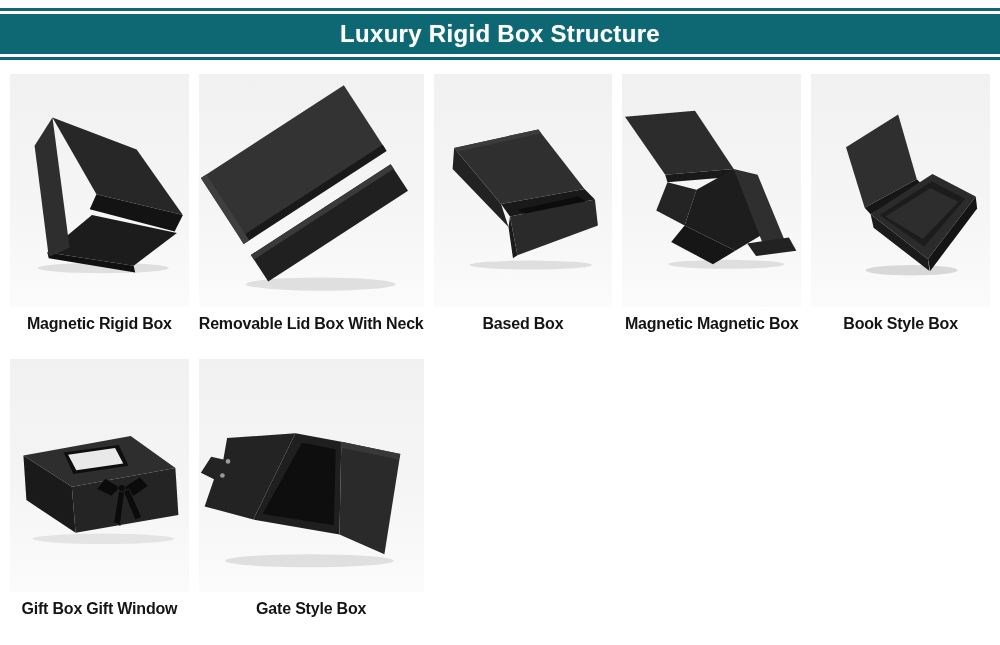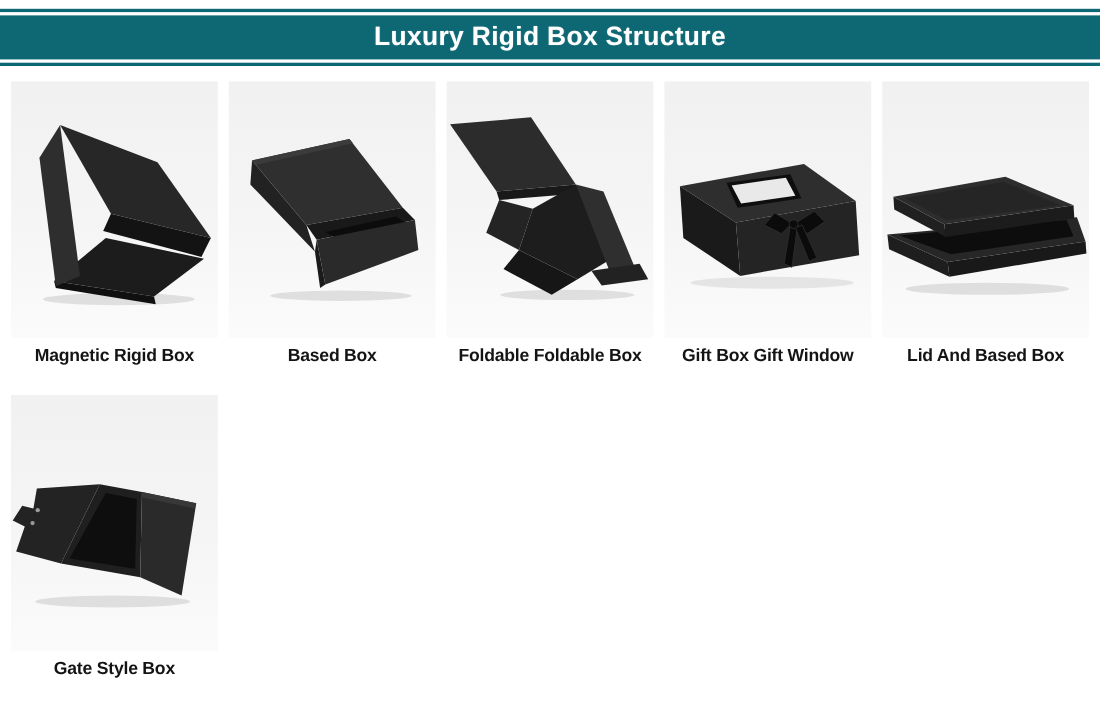--- a/index.html
+++ b/index.html
@@ -59,20 +59,35 @@
         <polygon points="50,198 110,148 224,172 166,216" fill="#1c1c1c"></polygon>
         <polygon points="50,198 166,216 168,225 52,206" fill="#101010"></polygon>
         <polygon points="33,55 57,17 80,192 52,204" fill="#2e2e2e"></polygon>
         <polygon points="57,17 170,60 232,148 116,120" fill="#272727"></polygon>
         <polygon points="116,120 232,148 221,170 107,140" fill="#131313"></polygon>
       </svg>
     </div>
     <div class="caption">Magnetic Rigid Box</div>
   </div>
 
+  <div class="card">
+    <div class="photo">
+      <svg viewBox="0 0 240 230">
+        <ellipse cx="130" cy="215" rx="80" ry="7" fill="#000" opacity="0.10"></ellipse>
+        <g transform="rotate(-33 120 118)">
+          <rect x="30" y="138" width="178" height="34" fill="#202020"></rect>
+          <rect x="30" y="138" width="178" height="6" fill="#3a3a3a"></rect>
+          <rect x="30" y="40" width="182" height="82" fill="#333333"></rect>
+          <rect x="30" y="116" width="182" height="8" fill="#191919"></rect>
+          <rect x="30" y="40" width="7" height="84" fill="#3f3f3f"></rect>
+        </g>
+      </svg>
+    </div>
+    <div class="caption">Removable Lid Box With Neck</div>
+  </div>
 
   <div class="card">
     <div class="photo">
       <svg viewBox="0 0 240 230">
         <ellipse cx="130" cy="215" rx="82" ry="6" fill="#000" opacity="0.10"></ellipse>
         <polygon points="27,58 140,33 202,113 90,133" fill="#2f2f2f"></polygon>
         <polygon points="27,58 140,33 144,38 32,63" fill="#3b3b3b"></polygon>
         <polygon points="27,58 90,133 100,164 25,86" fill="#222222"></polygon>
         <polygon points="90,133 202,113 216,127 102,150" fill="#191919"></polygon>
         <polygon points="112,141 194,123 206,131 124,148" fill="#0c0c0c"></polygon>
@@ -89,23 +104,38 @@
         <ellipse cx="140" cy="214" rx="78" ry="6" fill="#000" opacity="0.10"></ellipse>
         <polygon points="4,16 98,8 150,86 58,94" fill="#2c2c2c"></polygon>
         <polygon points="58,94 150,86 146,97 61,104" fill="#191919"></polygon>
         <polygon points="61,104 100,114 84,162 46,142" fill="#242424"></polygon>
         <polygon points="100,114 150,86 208,162 152,196 84,162" fill="#1d1d1d"></polygon>
         <polygon points="150,86 182,94 220,186 192,194" fill="#2f2f2f"></polygon>
         <polygon points="168,186 224,178 234,196 180,203" fill="#222222"></polygon>
         <polygon points="84,162 152,196 122,214 66,184" fill="#161616"></polygon>
       </svg>
     </div>
-    <div class="caption">Foldable Foldable Box</div>
+    <div class="caption">Magnetic Magnetic Box</div>
   </div>
 
+  <div class="card">
+    <div class="photo">
+      <svg viewBox="0 0 240 230">
+        <ellipse cx="135" cy="222" rx="62" ry="7" fill="#000" opacity="0.13"></ellipse>
+        <polygon points="47,57 117,13 142,100 72,138" fill="#2f2f2f"></polygon>
+        <polygon points="72,138 142,100 150,108 80,147" fill="#161616"></polygon>
+        <polygon points="80,147 163,93 221,123 157,207" fill="#2b2b2b"></polygon>
+        <polygon points="92,148 162,103 207,126 152,190" fill="#1c1c1c"></polygon>
+        <polygon points="100,150 160,112 198,130 150,180" fill="#2d2d2d"></polygon>
+        <polygon points="80,147 157,207 159,223 84,165" fill="#1b1b1b"></polygon>
+        <polygon points="157,207 221,123 223,139 160,223" fill="#141414"></polygon>
+      </svg>
+    </div>
+    <div class="caption">Book Style Box</div>
+  </div>
 
   <div class="card">
     <div class="photo">
       <svg viewBox="0 0 240 230">
         <ellipse cx="125" cy="200" rx="95" ry="7" fill="#000" opacity="0.08"></ellipse>
         <polygon points="18,88 162,62 222,105 83,130" fill="#2e2e2e"></polygon>
         <polygon points="18,88 83,130 88,192 22,148" fill="#1a1a1a"></polygon>
         <polygon points="83,130 222,105 226,168 88,192" fill="#242424"></polygon>
         <polygon points="72,84 146,74 159,102 85,113" fill="#0e0e0e"></polygon>
         <polygon points="78,87 141,78 152,99 89,108" fill="#e9e9e9"></polygon>
@@ -114,36 +144,20 @@
           <polygon points="152,131 174,117 186,129 166,143"></polygon>
           <polygon points="146,135 154,137 148,182 139,178"></polygon>
           <polygon points="152,136 160,133 177,171 168,175"></polygon>
           <circle cx="150" cy="132" r="5"></circle>
         </g>
       </svg>
     </div>
     <div class="caption">Gift Box Gift Window</div>
   </div>
 
-  <div class="card">
-    <div class="photo">
-      <svg viewBox="0 0 240 230">
-        <ellipse cx="122" cy="207" rx="95" ry="7" fill="#000" opacity="0.10"></ellipse>
-        <polygon points="6,144 226,124 236,152 76,176" fill="#272727"></polygon>
-        <polygon points="20,145 214,127 222,146 80,167" fill="#0d0d0d"></polygon>
-        <polygon points="6,144 76,176 78,193 8,161" fill="#1e1e1e"></polygon>
-        <polygon points="76,176 236,152 237,166 78,193" fill="#191919"></polygon>
-        <polygon points="13,100 143,77 222,110 72,132" fill="#2d2d2d"></polygon>
-        <polygon points="26,102 141,83 207,110 75,127" fill="#252525"></polygon>
-        <polygon points="13,100 72,132 74,147 14,115" fill="#202020"></polygon>
-        <polygon points="72,132 222,110 223,125 74,147" fill="#1c1c1c"></polygon>
-      </svg>
-    </div>
-    <div class="caption">Lid And Based Box</div>
-  </div>
 
   <div class="card">
     <div class="photo">
       <svg viewBox="0 0 240 230">
         <ellipse cx="118" cy="206" rx="90" ry="7" fill="#000" opacity="0.10"></ellipse>
         <polygon points="30,75 103,70 58,162 6,148 16,119 2,112 13,95 26,98" fill="#232323"></polygon>
         <circle cx="31" cy="100" r="2.5" fill="#9a9a9a"></circle>
         <circle cx="25" cy="115" r="2.5" fill="#9a9a9a"></circle>
         <polygon points="103,70 152,79 150,178 58,162" fill="#1f1f1f"></polygon>
         <polygon points="110,80 146,87 144,168 68,156" fill="#0e0e0e"></polygon>

